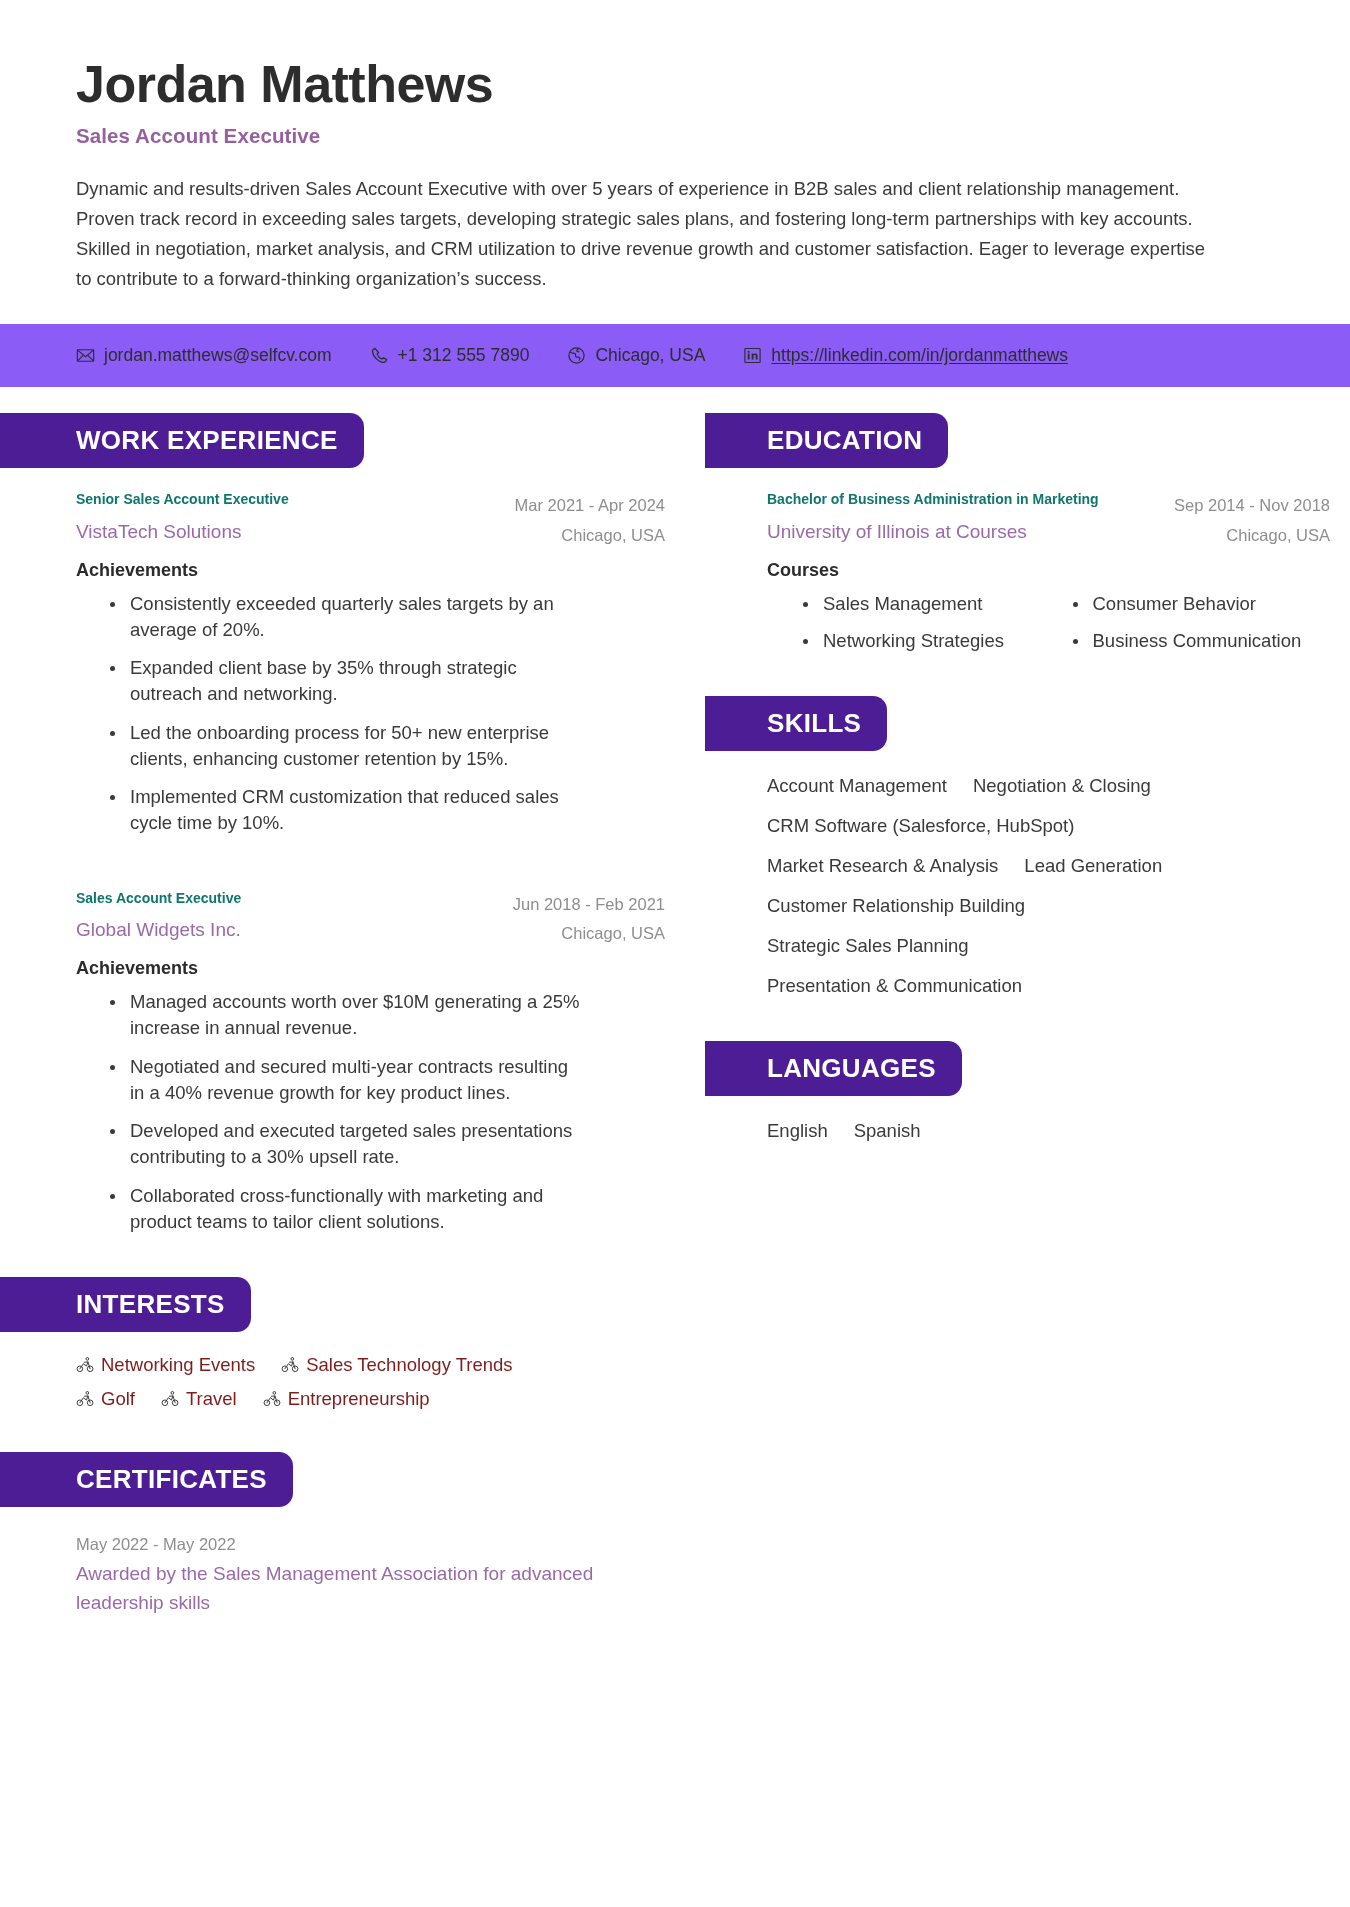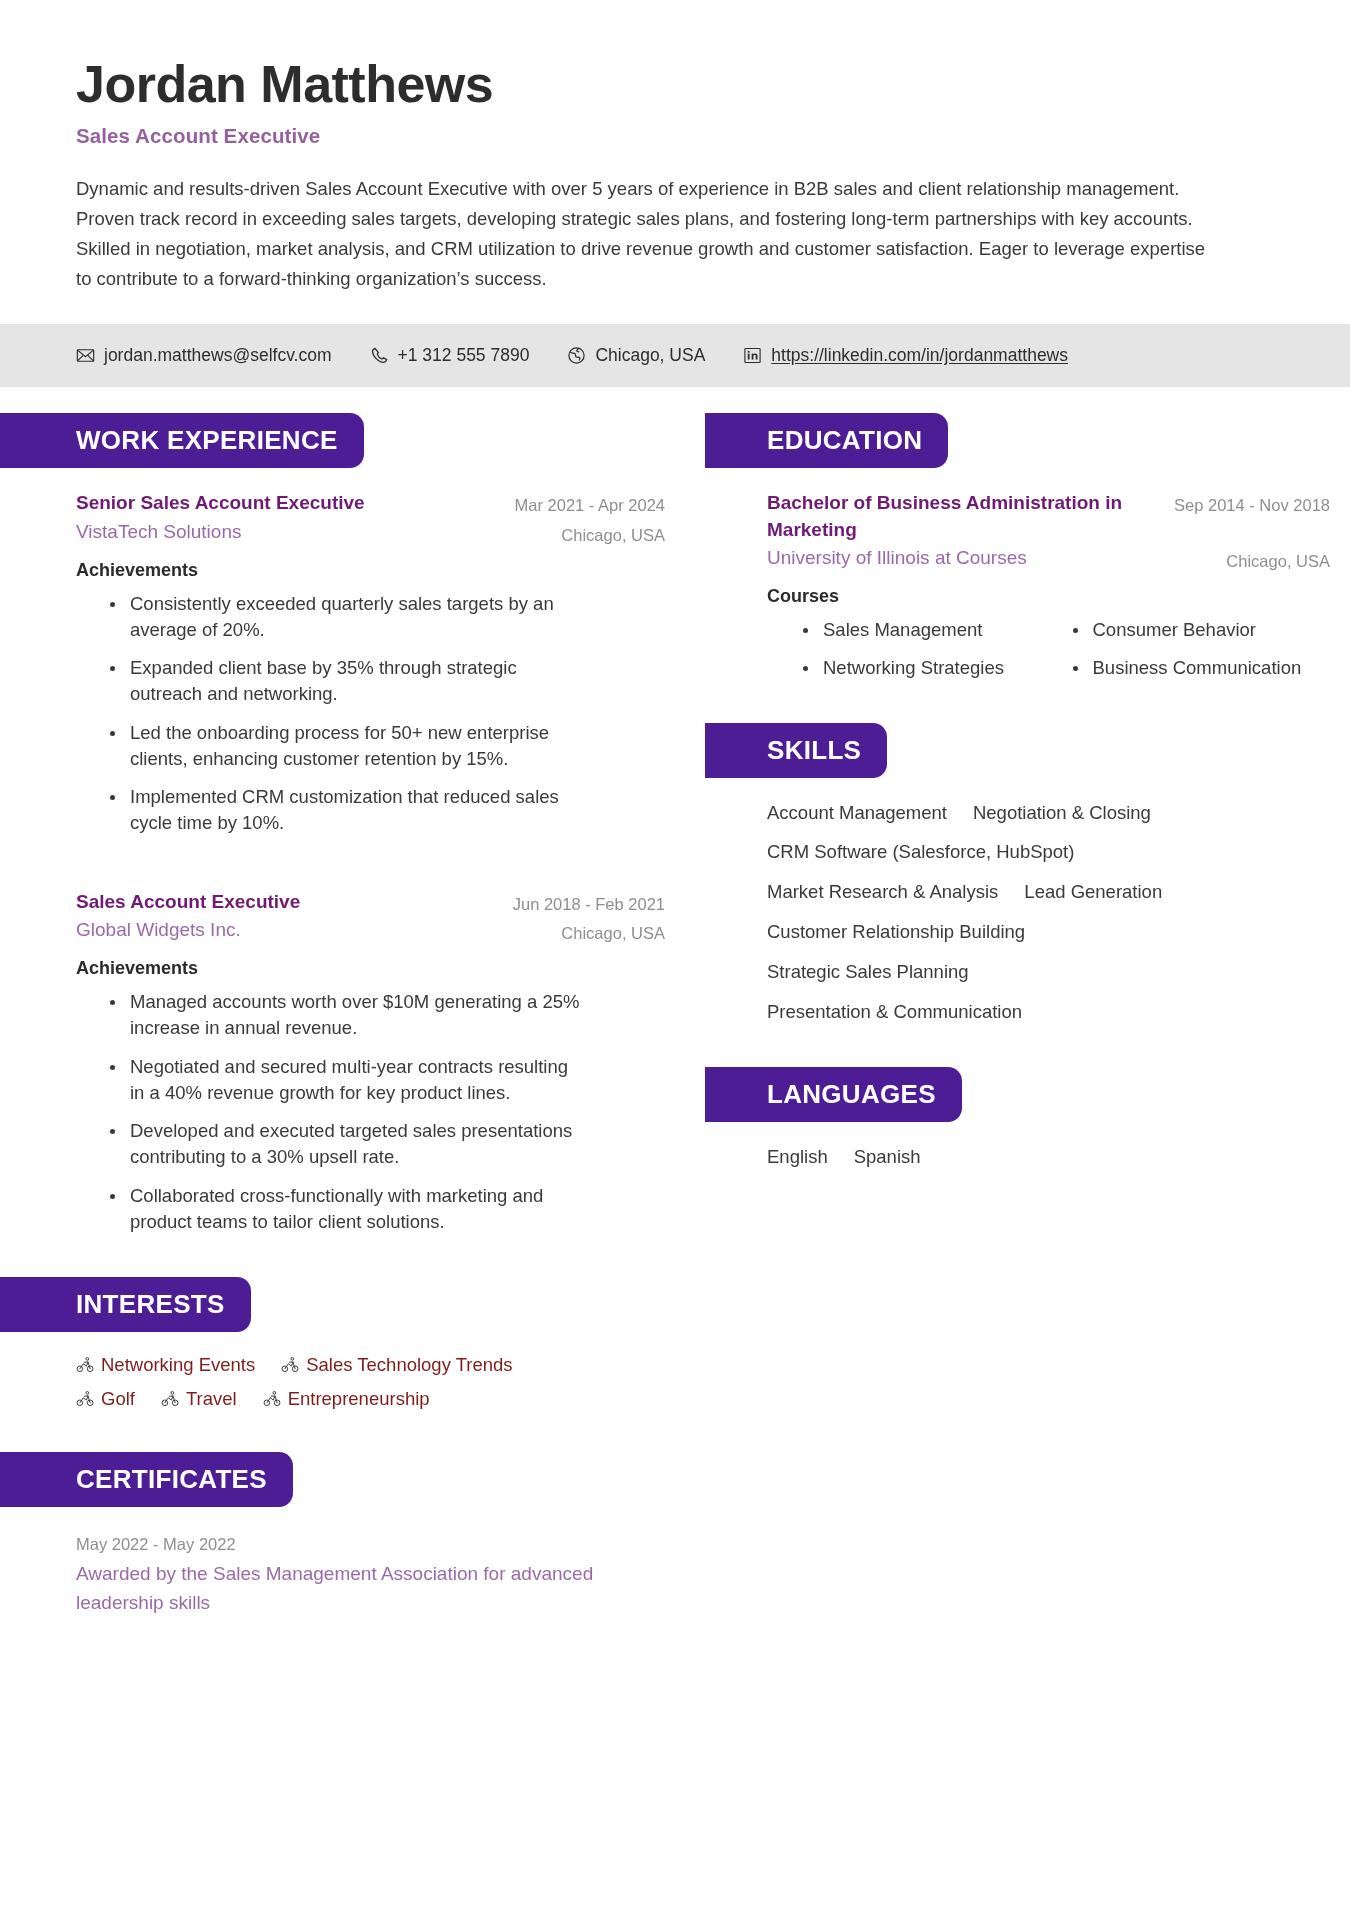--- a/index.html
+++ b/index.html
@@ -49,21 +49,21 @@
     font-size: 18.5px;
     line-height: 1.62;
     color: #3a3a3a;
     max-width: 1140px;
     font-weight: 400;
   }
 
   
   .contact-bar {
     width: 100%;
-    background: #e5e5e5;
+    background: #8b5cf6;
     padding: 21px 76px;
     display: flex;
     flex-wrap: wrap;
     align-items: center;
     gap: 0;
   }
 
   .contact-item {
     display: flex;
     align-items: center;
@@ -136,23 +136,23 @@
   .entry:last-child { margin-bottom: 0; }
 
   .entry-row {
     display: flex;
     justify-content: space-between;
     align-items: flex-start;
     gap: 16px;
   }
 
   .entry-title {
-    font-size: 19px;
+    font-size: 14px;
     font-weight: 700;
-    color: #701a75;
+    color: #0f766e;
     line-height: 1.42;
     max-width: 72%;
   }
   .col-right .entry-title { max-width: 64%; }
 
   .entry-org {
     font-size: 19px;
     color: #9a6aa8;
     line-height: 1.5;
     max-width: 72%;

